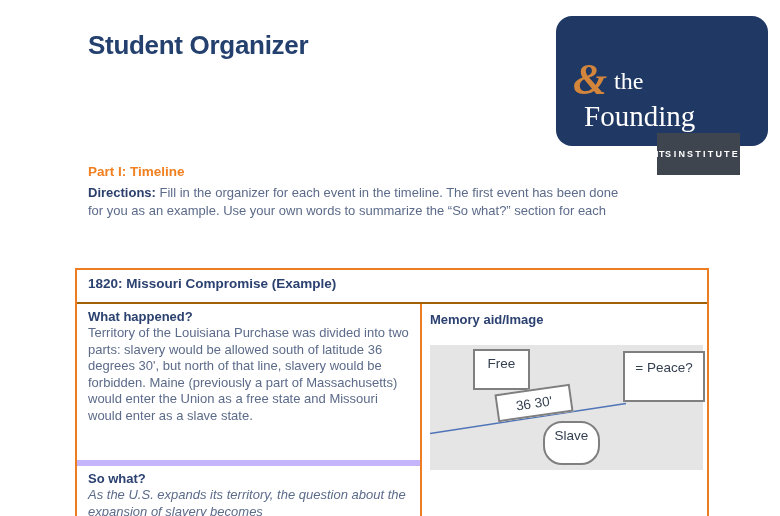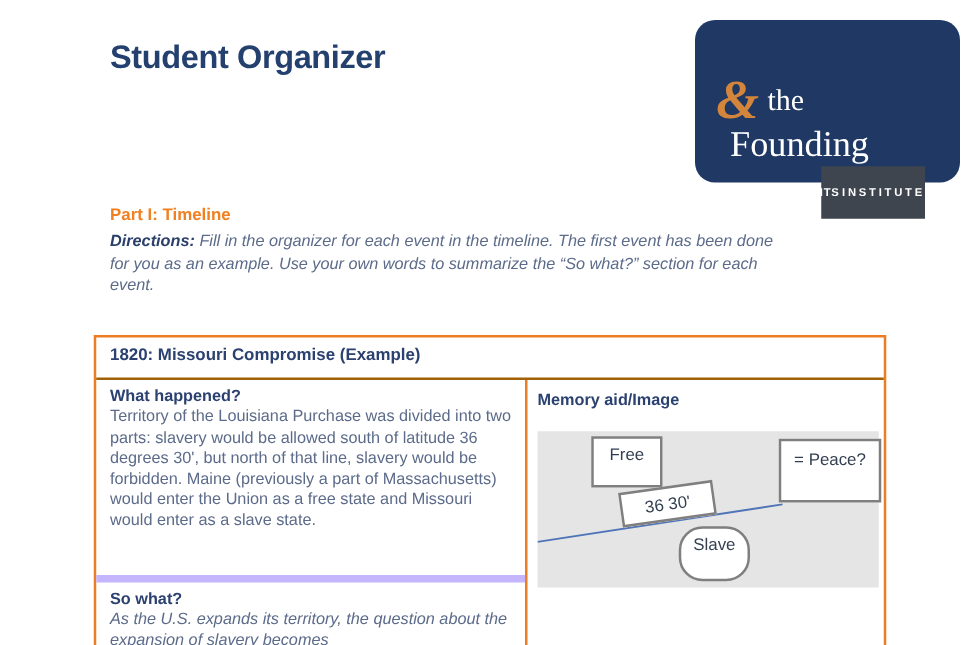--- a/index.html
+++ b/index.html
@@ -47,21 +47,21 @@
   .badge-rule{width:64px;height:1px;background:#ffffff;margin:2px 0;}
   .badge-row2{font-size:9px;font-weight:700;letter-spacing:2.2px;margin-left:2px;}
 
   
   .part-heading{
     position:absolute;left:88px;top:164px;
     font-size:13.5px;font-weight:700;color:#f08021;
   }
   .directions{
     position:absolute;left:88px;top:184px;width:615px;margin:0;
-    font-size:13px;line-height:17.5px;color:#5c6b8a;font-style:italic;
+    font-size:13px;line-height:17.5px;color:#5c6b8a;
   }
   .directions .lbl{font-weight:700;color:#2b3f6b;}
   .directions .block{display:block;}
 
   
   .orgtable{
     position:absolute;left:75px;top:268px;width:630px;height:300px;
     border:2px solid #ed7d23;
   }
   .t-header{
@@ -111,21 +111,20 @@
     <div class="badge-row1"><span>BILL</span> <span class="badge-of">of</span> <span>RIGHTS</span></div>
     <div class="badge-rule"></div>
     <div class="badge-row2">INSTITUTE</div>
   </div>
 
   <div class="part-heading">Part I: Timeline</div>
 
   <p class="directions">
     <span class="lbl">Directions:</span><span> Fill in the organizer for each event in the timeline. The first event has been done</span>
     <span class="block">for you as an example. Use your own words to summarize the “So what?” section for each</span>
-    <span class="block">event.</span>
   </p>
 
   <div class="orgtable">
     <div class="t-header">1820: Missouri Compromise (Example)</div>
     <div class="t-body">
       <div class="t-left">
         <div class="cell-what">
           <div class="cell-h">What happened?</div>
           <div class="cell-p">Territory of the Louisiana Purchase was divided into two parts: slavery would be allowed south of latitude 36 degrees 30', but north of that line, slavery would be forbidden. Maine (previously a part of Massachusetts) would enter the Union as a free state and Missouri would enter as a slave state.</div>
         </div>

